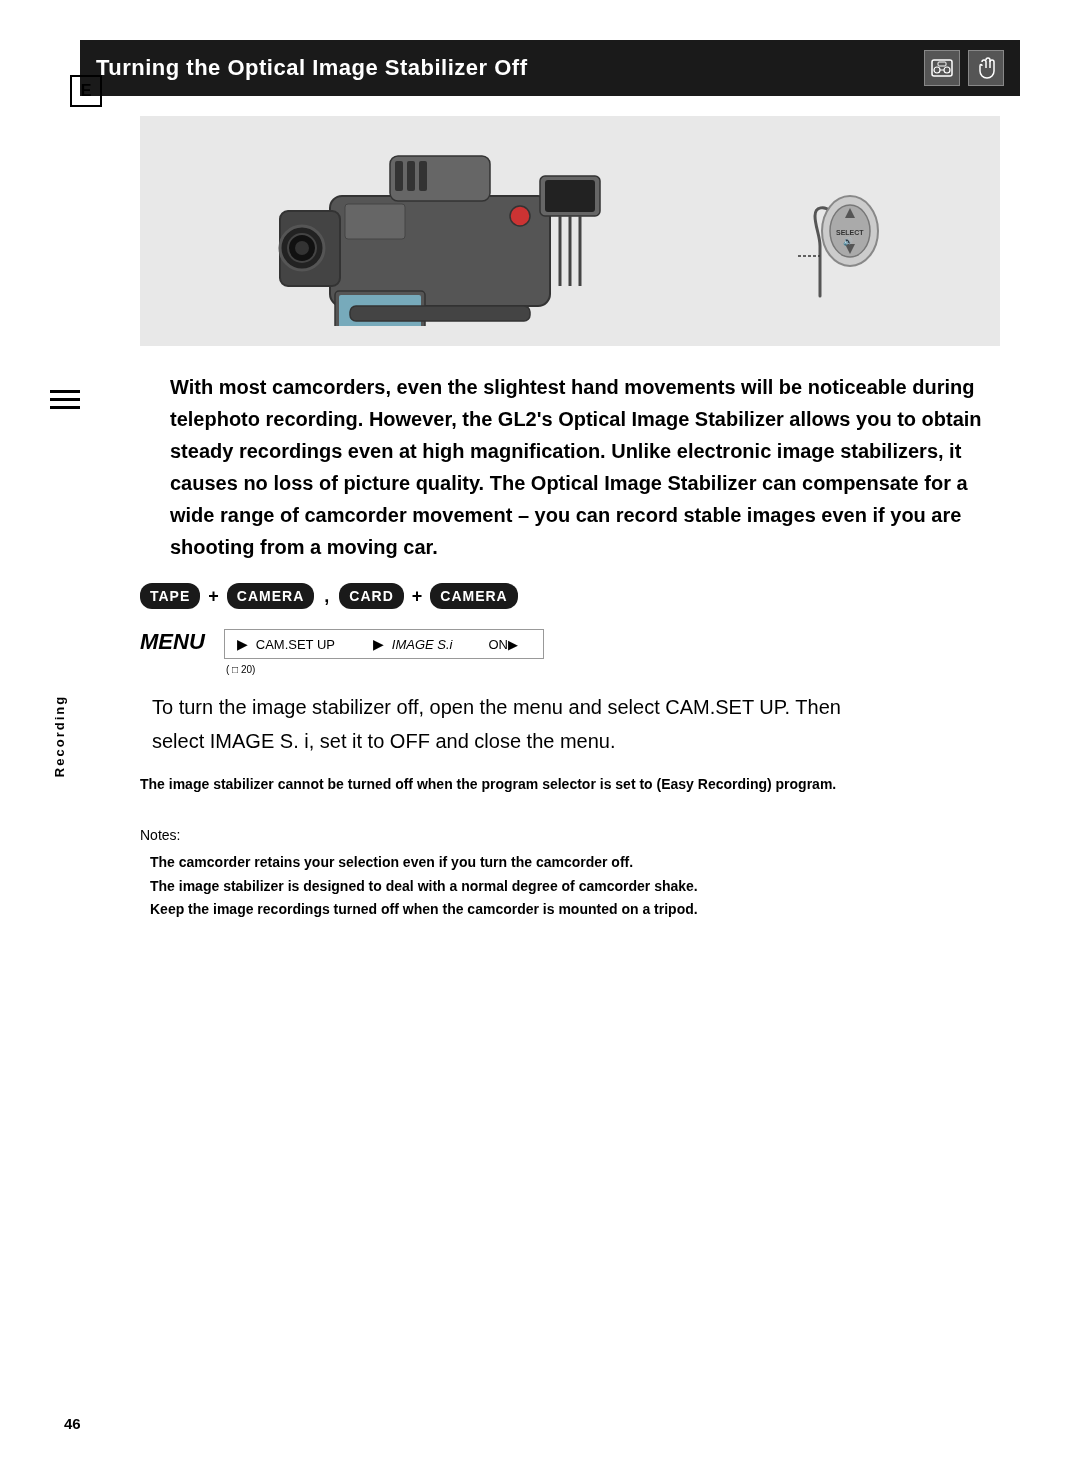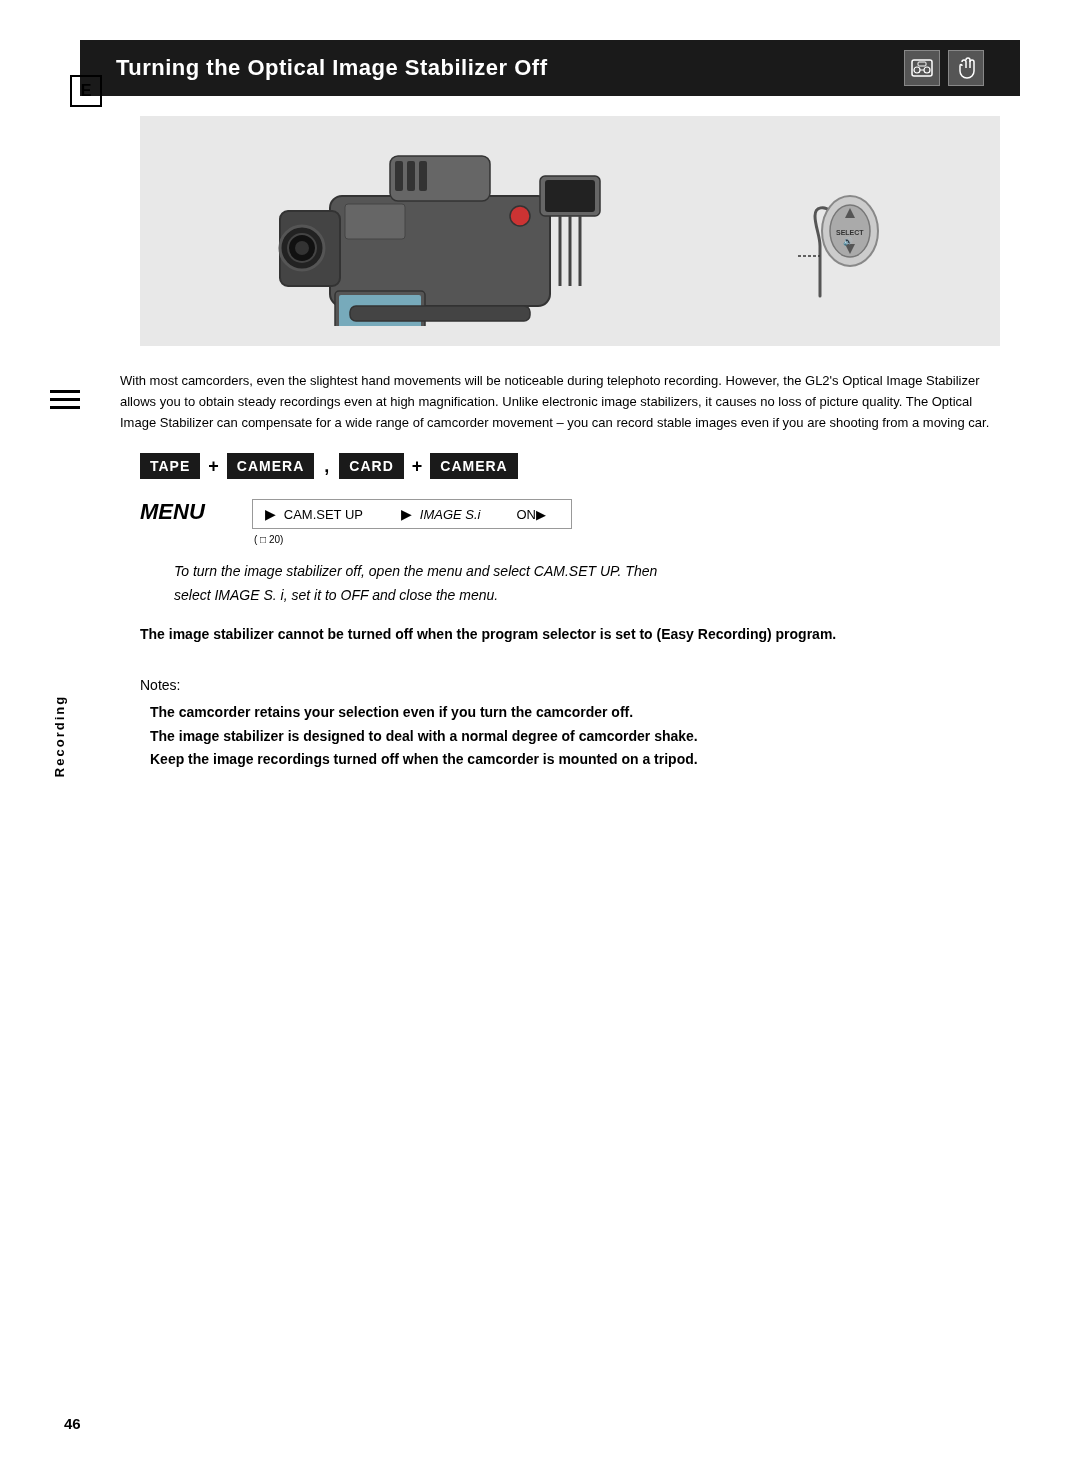--- a/index.html
+++ b/index.html
@@ -46,21 +46,21 @@
     .side-line {
       width: 30px;
       height: 3px;
       background: #000;
     }
 
     
     .page-header {
       background: #1a1a1a;
       color: #fff;
-      padding: 10px 36px;
+      padding: 10px 16px;
       display: flex;
       align-items: center;
       justify-content: space-between;
       margin-bottom: 20px;
       margin-left: 0px;
     }
     .page-header-title {
       font-size: 22px;
       font-weight: bold;
       letter-spacing: 0.5px;
@@ -116,60 +116,61 @@
       align-items: center;
       justify-content: center;
       gap: 40px;
       width: 100%;
       height: 100%;
       padding: 20px;
     }
 
     
     .body-text {
-      font-size: 13px;
+      font-size: 20px;
       line-height: 1.6;
-      font-weight: normal;
+      font-weight: bold;
       margin-bottom: 20px;
-      margin-left: 40px;
+      margin-left: 90px;
       margin-right: 20px;
     }
 
     
     .formula-row {
       display: flex;
       align-items: center;
       gap: 6px;
       margin-left: 60px;
       margin-bottom: 20px;
     }
     .formula-box {
       background: #1a1a1a;
       color: #fff;
       padding: 5px 10px;
       font-size: 14px;
       font-weight: bold;
       letter-spacing: 1px;
+      border-radius: 12px;
     }
     .formula-plus {
       font-size: 18px;
       font-weight: bold;
       margin: 0 2px;
     }
     .formula-comma {
       font-size: 18px;
       font-weight: bold;
       margin: 0 4px;
     }
 
     
     .menu-section {
       display: flex;
       align-items: flex-start;
-      gap: 32px;
+      gap: 4px;
       margin-left: 60px;
       margin-bottom: 15px;
     }
     .menu-label {
       font-size: 22px;
       font-weight: 900;
       font-style: italic;
       color: #000;
       min-width: 80px;
     }
@@ -192,25 +193,24 @@
       color: #000;
     }
     .menu-page-ref {
       font-size: 10px;
       margin-top: 3px;
       margin-left: 2px;
     }
 
     
     .instructions-text {
-      font-size: 14px;
+      font-size: 20px;
       line-height: 1.7;
-      margin-left: 94px;
+      margin-left: 72px;
       margin-bottom: 15px;
-      font-style: italic;
     }
     .instructions-bold {
       font-weight: bold;
       font-size: 14px;
       line-height: 1.7;
       margin-left: 60px;
       margin-bottom: 4px;
     }
 
     

